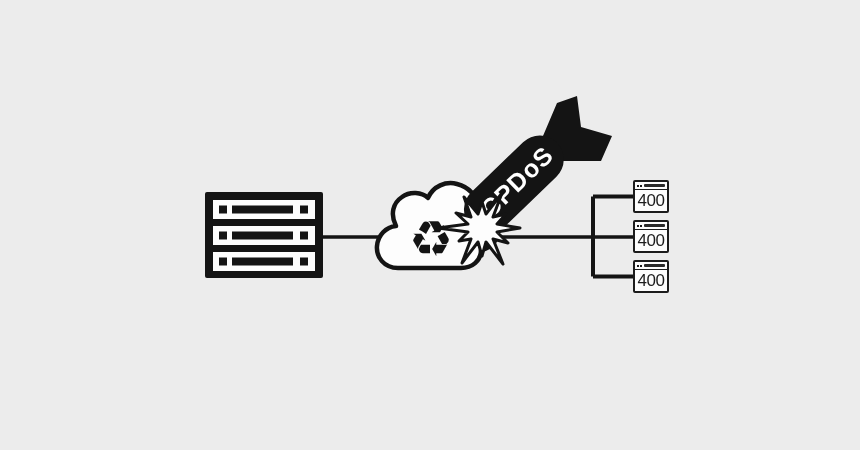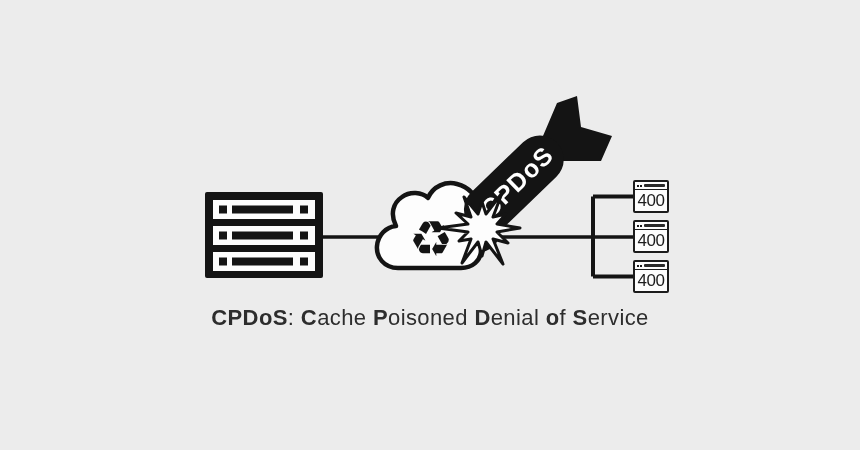--- a/index.html
+++ b/index.html
@@ -154,15 +154,14 @@
 
   <div class="client-window" style="top:260px">
     <div class="cw-titlebar">
       <span class="cw-dot"></span>
       <span class="cw-dot"></span>
       <span class="cw-addressbar"></span>
     </div>
     <div class="cw-body">400</div>
   </div>
 
-  <div class="caption"><span class="b">CPDoS</span><span>: </span><span class="b">C</span><span>ache </span><span class="b">P</span><span>oisoned </span><span class="b">D</span><span>enial </span><span class="b">o</span><span>f </span><span class="b">S</span><span>ervice</span></div>
 
 </div>
 
 </body></html>

